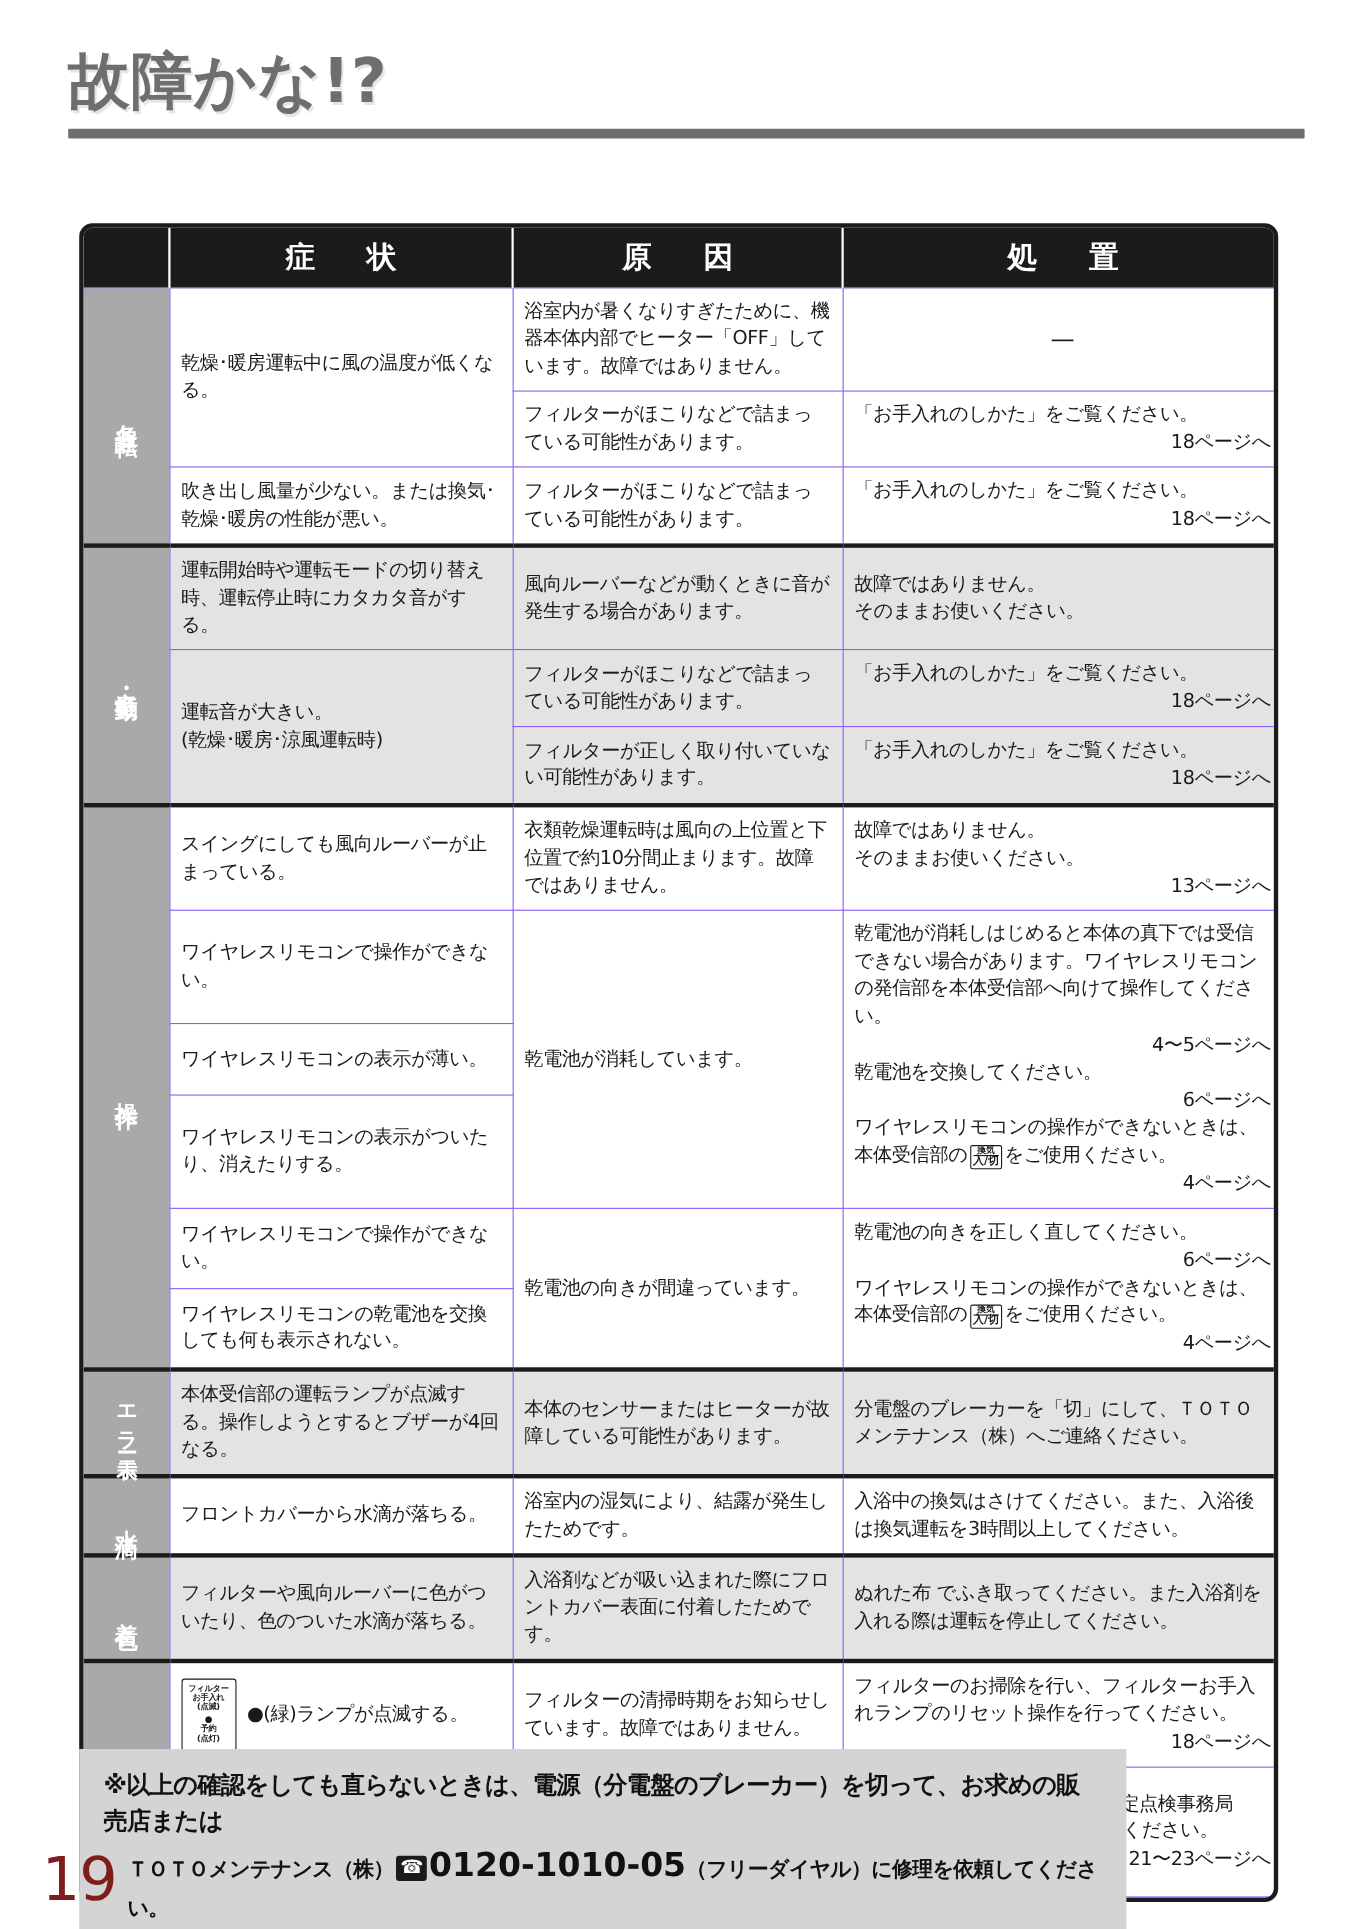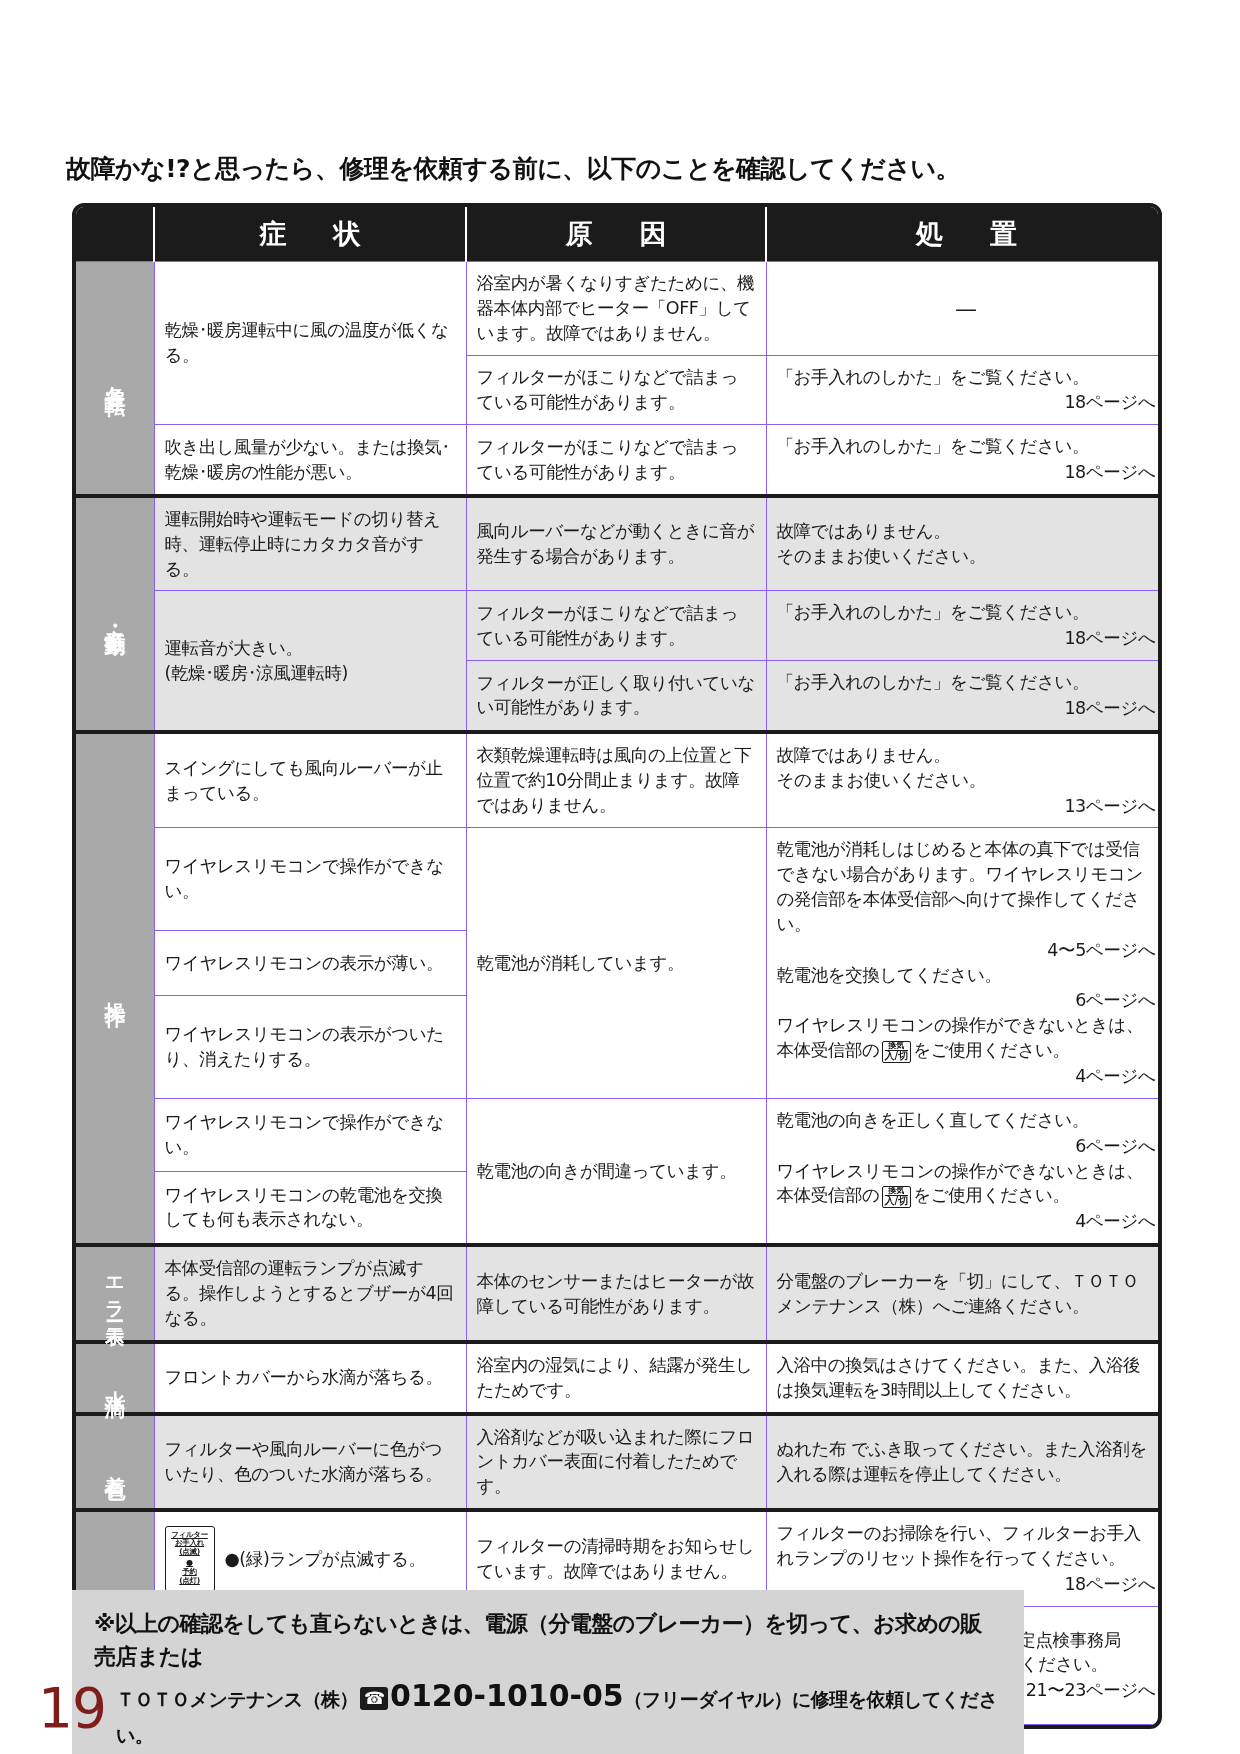--- a/index.html
+++ b/index.html
@@ -151,21 +151,20 @@
   .lamp-cell{display:flex;align-items:center;gap:10px;}
   .lamp-icon{
     flex:0 0 auto;
     width:46px;
     border:1.5px solid #1b1b1b;
     border-radius:3px;
     background:#fff;
     text-align:center;
     padding:4px 1px 5px 1px;
     line-height:1.18;
-    text-decoration:underline;
   }
   .lamp-icon span{display:block;font-size:7.5px;font-weight:bold;letter-spacing:-0.3px;}
   .lamp-icon .dot{font-size:8px;margin:1px 0;}
   .lamp-label{font-size:17.5px;line-height:1.4;letter-spacing:-0.4px;}
 
   
   .freedial{
     display:inline-block;
     background:#1b1b1b;
     color:#fff;
@@ -208,21 +207,24 @@
     color:#7f1d1d;
     letter-spacing:-1px;
     text-align:right;
   }
 </style>
 </head>
 <body>
 
 <div class="page">
 
-  <div class="lead">故障かな!?と思ったら、修理を依頼する前に、以下のことを確認してください。</div>
+  <div class="title-block">
+    <h1 class="page-title">故障かな!?</h1>
+    <div class="title-rule"></div>
+  </div>
 
   <div class="table-wrap">
     <table class="tbl">
       <colgroup>
         <col class="c-cat">
           <col class="c-sym">
           <col class="c-cau">
           <col class="c-act">
       </colgroup>
       <thead>

